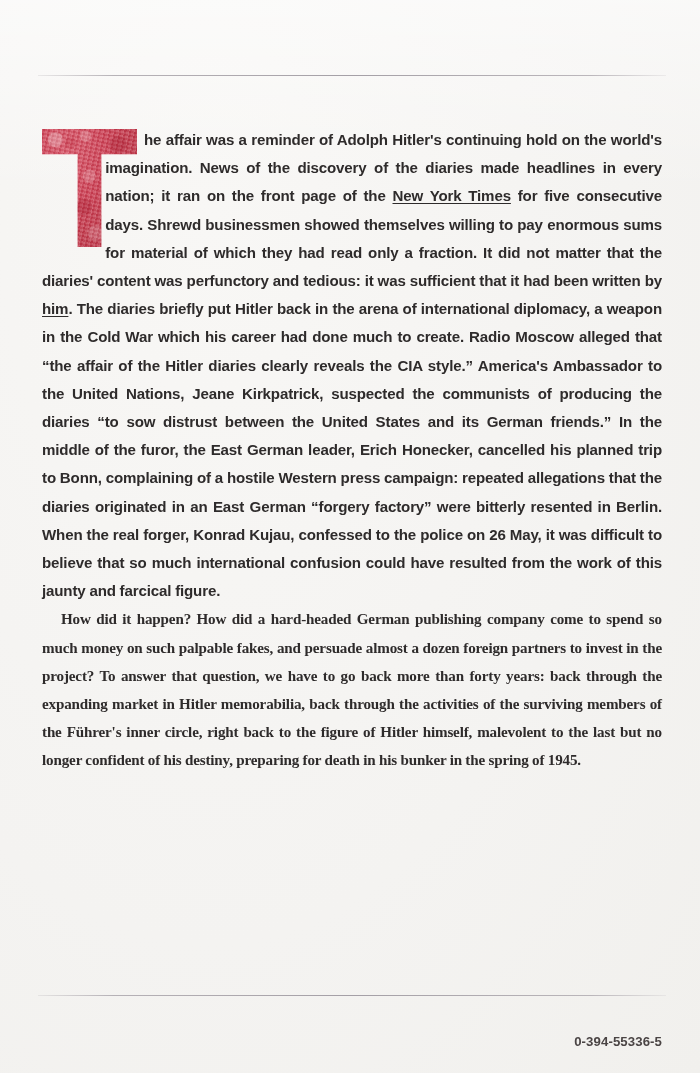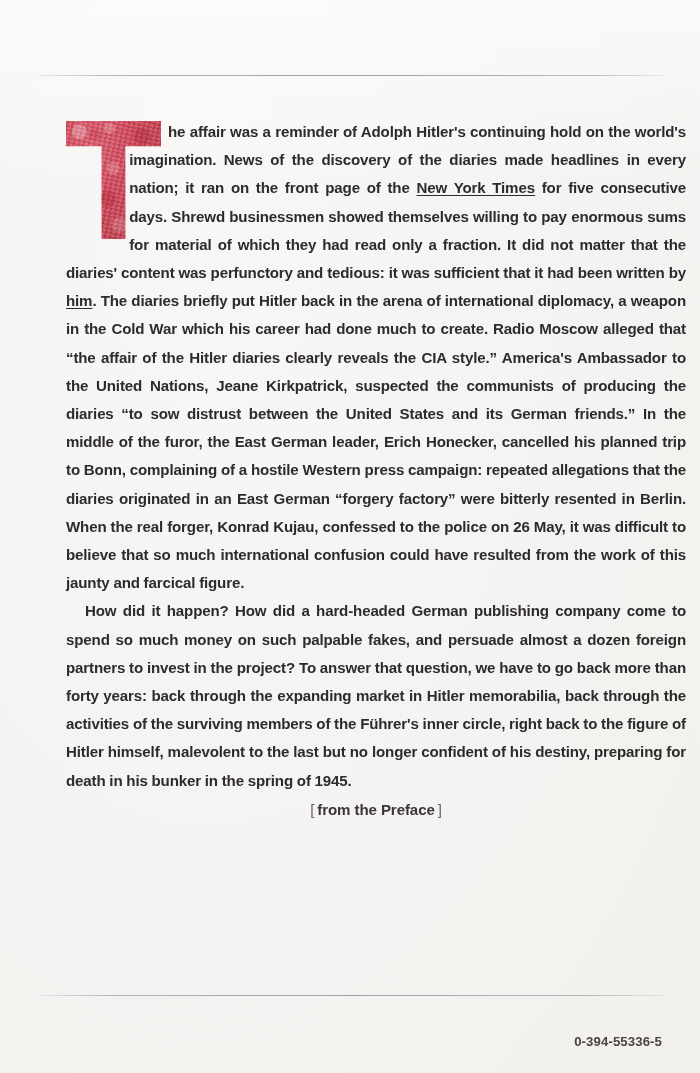--- a/index.html
+++ b/index.html
@@ -38,40 +38,39 @@
         rgba(172,167,173,0.8) 88%,
         rgba(190,186,190,0.2) 100%);
   }
   .rule-top { top: 75px; }
   .rule-bottom { top: 995px; }
 
   
   .content {
     position: absolute;
     left: 42px;
-    top: 118px;
+    top: 126px;
     width: 620px;
-    margin-left: 24px;
   }
 
   .body-text {
     font-size: 15.1px;
     line-height: 28.2px;
     letter-spacing: -0.15px;
     color: #2e2b2b;
     text-align: justify;
     text-justify: inter-word;
     font-weight: 700;
     font-stretch: condensed;
     margin: 0;
     word-spacing: -0.2px;
   }
 
   .para-1 { position: relative; }
-  .para-2 { text-indent: 19px; margin-top: 0; }
+  .para-2 { text-indent: 19px; margin-top: 0; font-family: Liberation Serif, serif; }
 
   
   .dropcap {
     float: left;
     width: 95px;
     height: 118px;
     margin: 3px 7px 0 0;
     shape-outside: polygon(0 0, 100% 0, 100% 22%, 62% 22%, 62% 100%, 38% 100%, 38% 22%, 0 22%);
     position: relative;
   }
@@ -153,21 +152,20 @@
 
     <p class="body-text para-1">
       <span class="dropcap">
         <span class="glyph"></span>
         <span class="grain"></span>
       </span><span>he affair was a reminder of Adolph Hitler's continuing hold on the world's imagination. News of the discovery of the diaries made headlines in every nation; it ran on the front page of the </span><span class="emph-underline">New York Times</span><span> for five consecutive days. Shrewd businessmen showed themselves willing to pay enormous sums for material of which they had read only a fraction. It did not matter that the diaries' content was perfunctory and tedious: it was sufficient that it had been written by </span><span class="emph-underline">him</span><span>. The diaries briefly put Hitler back in the arena of international diplomacy, a weapon in the Cold War which his career had done much to create. Radio Moscow alleged that “the affair of the Hitler diaries clearly reveals the CIA style.” America's Ambassador to the United Nations, Jeane Kirkpatrick, suspected the communists of producing the diaries “to sow distrust between the United States and its German friends.” In the middle of the furor, the East German leader, Erich Honecker, cancelled his planned trip to Bonn, complaining of a hostile Western press campaign: repeated allegations that the diaries originated in an East German “forgery factory” were bitterly resented in Berlin. When the real forger, Konrad Kujau, confessed to the police on 26 May, it was difficult to believe that so much international confusion could have resulted from the work of this jaunty and farcical figure.</span>
     </p>
 
     <p class="body-text para-2">How did it happen? How did a hard-headed German publishing company come to spend so much money on such palpable fakes, and persuade almost a dozen foreign partners to invest in the project? To answer that question, we have to go back more than forty years: back through the expanding market in Hitler memorabilia, back through the activities of the surviving members of the Führer's inner circle, right back to the figure of Hitler himself, malevolent to the last but no longer confident of his destiny, preparing for death in his bunker in the spring of 1945.</p>
 
-    <p class="caption"><span class="bracket">[</span><span>from the Preface</span><span class="bracket">]</span></p>
 
   </div>
 
   <div class="rule rule-bottom"></div>
 
   <div class="isbn">0-394-55336-5</div>
 
 </div>
 
 </body></html>

